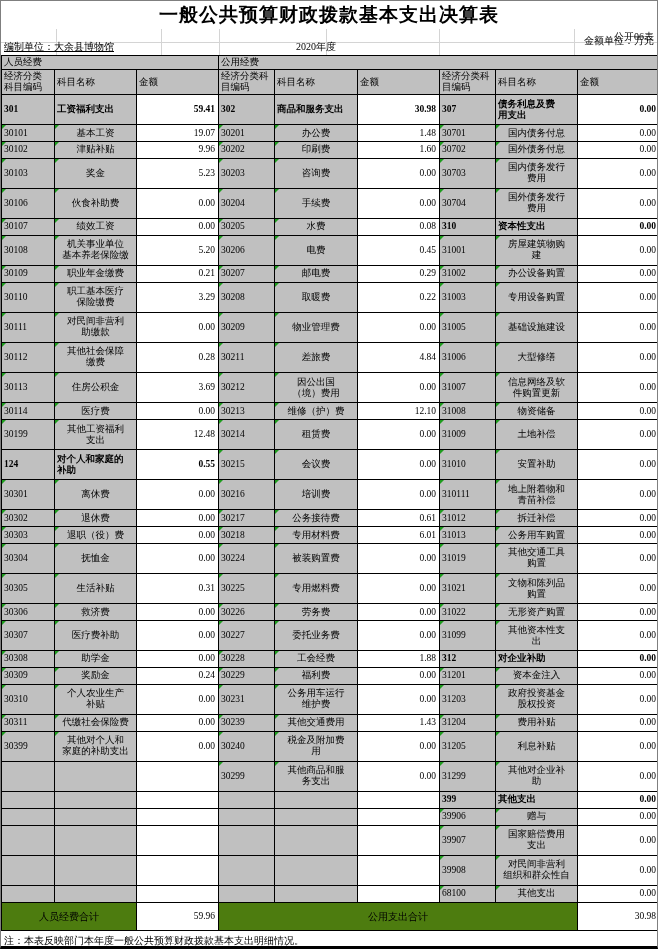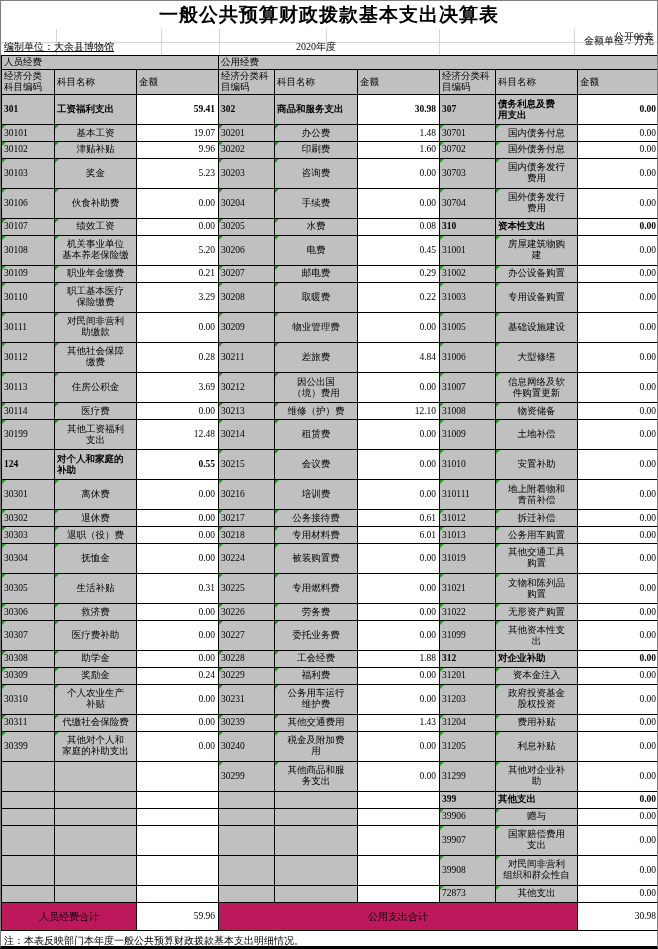--- a/index.html
+++ b/index.html
@@ -53,21 +53,21 @@
   td.name { text-align:center; white-space:pre-line; padding:1px 1px; }
   td.amt  { background:#fff; text-align:right; padding-right:3px; }
   td.cat  { font-weight:bold; }
   td.name.cat { text-align:left; padding-left:2px; }
 
   .tri::before {
     content:""; position:absolute; top:0; left:0; width:0; height:0;
     border-top:4px solid #1e9c1e; border-right:4px solid transparent;
   }
 
-  td.tlabel { background:#be185d; text-align:center; font-size:10px; }
+  td.tlabel { background:#4d7c0f; text-align:center; font-size:10px; }
 
   .note { height:19px; font-size:10px; line-height:14px; padding:3px 0 0 3px; }
 </style>
 </head>
 <body>
 
 <div class="sheet">
 
   <div class="title">一般公共预算财政拨款基本支出决算表</div>
 
@@ -488,21 +488,21 @@
 组织和群众性自</td>
           <td class="amt">0.00</td>
         </tr>
         <tr>
           <td class="g code"></td>
           <td class="g name"></td>
           <td class="amt"></td>
           <td class="g code"></td>
           <td class="g name"></td>
           <td class="amt"></td>
-          <td class="g code tri">72873</td>
+          <td class="g code tri">68100</td>
           <td class="g name tri">其他支出</td>
           <td class="amt">0.00</td>
         </tr>
       </tbody>
     <tfoot>
       <tr>
         <td colspan="2" class="tlabel">人员经费合计</td>
         <td class="amt">59.96</td>
         <td colspan="5" class="tlabel">公用支出合计</td>
         <td class="amt">30.98</td>

